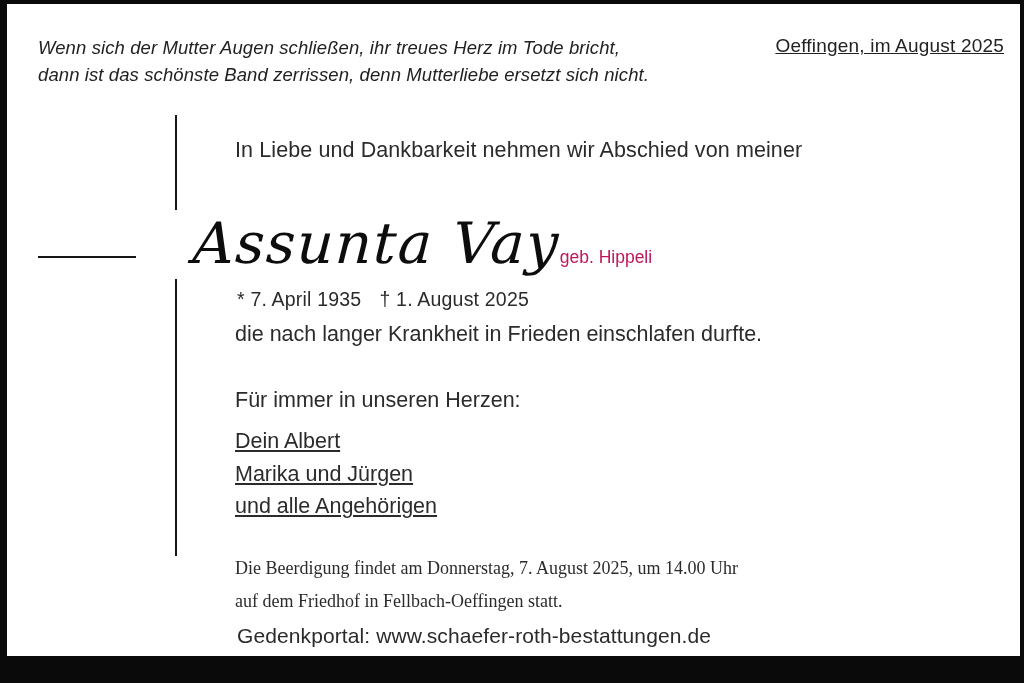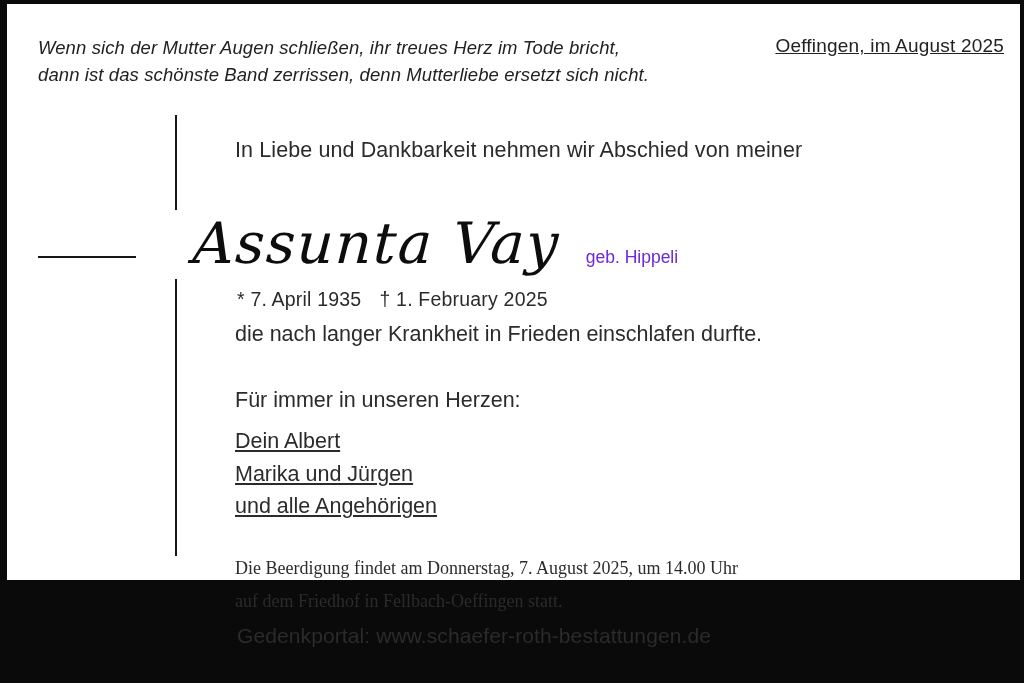--- a/index.html
+++ b/index.html
@@ -7,21 +7,21 @@
     position: relative;
     width: 1024px;
     height: 683px;
     background: #0a0a0a; 
     overflow: hidden;
     font-family: "Liberation Sans", sans-serif;
   }
   .card {
     position: absolute;
     left: 7px; top: 4px;
-    width: 1013px; height: 576px;
+    width: 1013px; height: 652px;
     background: #ffffff;
     color: #2b2b2b;
   }
   .abs { position: absolute; }
 
   .epigraph {
     left: 31px; top: 30px;
     font-style: italic;
     font-size: 18.5px;
     line-height: 27px;
@@ -60,23 +60,22 @@
   .name {
     font-family: "DejaVu Serif", serif;
     font-style: italic;
     font-weight: 400;
     font-size: 57px;
     letter-spacing: 1.5px;
     color: #0d0d0d;
     transform: skewX(-3deg);
   }
   .maiden {
-    margin-left: 26px;
     font-size: 17.5px;
-    color: #6d28d9;
+    color: #be185d;
   }
 
   .dates {
     left: 230px; top: 284px;
     font-size: 19.5px;
     letter-spacing: 0.2px;
     white-space: nowrap;
   }
   .dates .death { margin-left: 18px; }
 
@@ -131,21 +130,21 @@
     <div class="abs intro">
       <div>In Liebe und Dankbarkeit nehmen wir Abschied von meiner</div>
     </div>
 
     <div class="abs name-row">
       <span class="name">Assunta Vay</span>
       <span class="maiden">geb. Hippeli</span>
     </div>
 
     <div class="abs dates">
-      <span class="birth">* 7. April 1935</span><span class="death">† 1. February 2025</span>
+      <span class="birth">* 7. April 1935</span><span class="death">† 1. August 2025</span>
     </div>
 
     <div class="abs circumstance">die nach langer Krankheit in Frieden einschlafen durfte.</div>
 
     <div class="abs remembrance">Für immer in unseren Herzen:</div>
 
     <div class="abs mourners">
       <div>Dein Albert</div>
       <div>Marika und Jürgen</div>
       <div>und alle Angehörigen</div>

